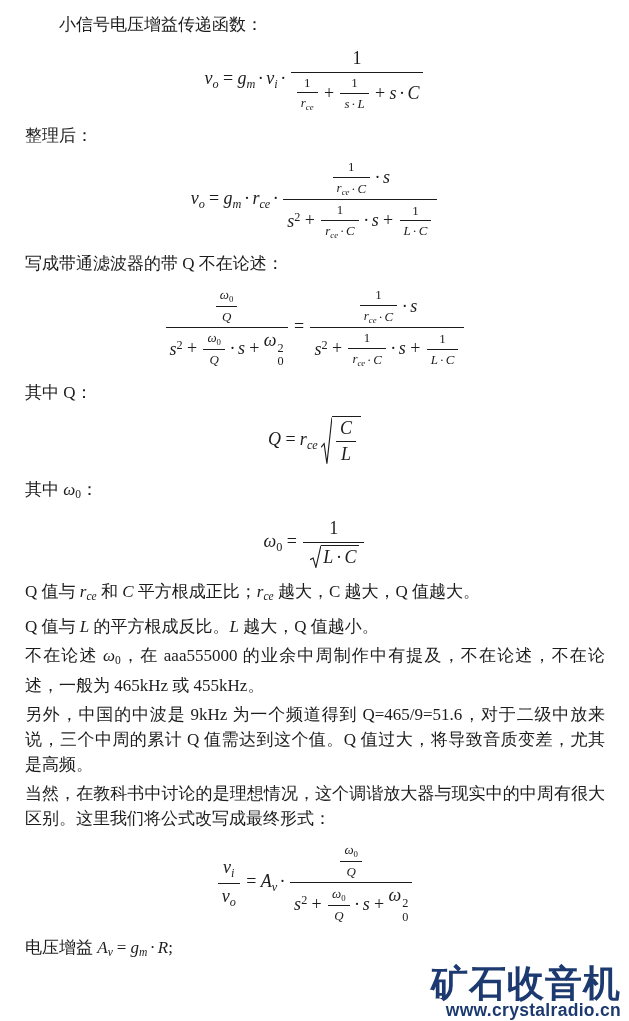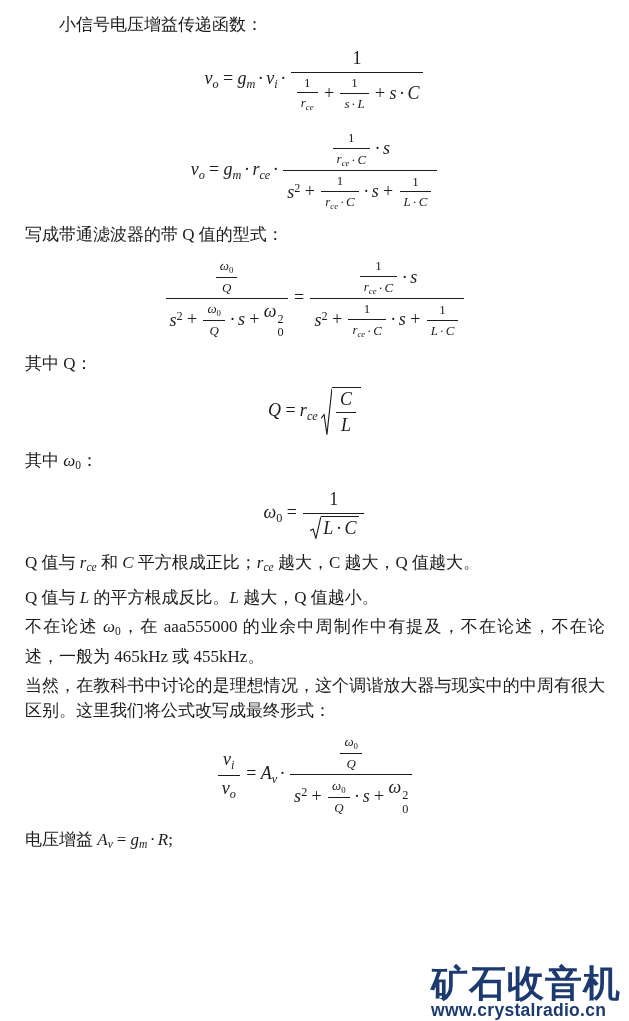--- a/index.html
+++ b/index.html
@@ -42,21 +42,21 @@
   .mfrac .den{display:flex;align-items:center;justify-content:center;
               border-top:1px solid currentColor;padding:2px 4px 0;}
   .mfrac .mfrac{font-size:0.72em;}
 
   
   .msqrt{display:inline-flex;position:relative;padding-left:0.62em;vertical-align:middle;margin:0 1px 0 3px;}
   .msqrt .rad{position:absolute;left:0;top:0;width:0.62em;height:100%;}
   .msqrt .sqbody{display:inline-flex;align-items:center;border-top:1px solid currentColor;padding:1px 3px 0 2px;}
 
   
-  .logo{position:absolute;right:8px;bottom:2px;text-align:left;line-height:1;}
+  .logo{position:absolute;right:8px;bottom:2px;text-align:right;line-height:1;}
   .logo-title{font-family:"Liberation Sans","DejaVu Sans",sans-serif;font-weight:bold;
               font-size:37px;letter-spacing:1px;}
   .logo-url{font-family:"Liberation Sans","DejaVu Sans",sans-serif;font-weight:bold;
             font-size:17.5px;letter-spacing:0.3px;}
 </style>
 </head>
 <body>
 
 <div class="page" style="background: rgb(255, 255, 255); color: rgb(28, 28, 28);">
   <div id="doc">
@@ -84,20 +84,21 @@
                   <span class="mc">·</span>
                   <span class="mi">L</span>
                 </span>
               </span>
               <span class="mo">+</span>
               <span class="mi">s</span>
               <span class="mc">·</span>
               <span class="mi">C</span>
             </span>
           </span></span></div>
+      <div class="para"><span class="txt">整理后：</span></div>
       <div class="eqline"><span class="dmath"><span class="grp"><span class="mi">v</span><span class="msub"><span class="mi">o</span></span></span><span class="mo">=</span><span class="grp"><span class="mi">g</span><span class="msub"><span class="mi">m</span></span></span><span class="mc">·</span><span class="grp"><span class="mi">r</span><span class="msub"><span class="mi">ce</span></span></span><span class="mc">·</span><span class="mfrac">
             <span class="num">
               <span class="mfrac">
                 <span class="num">
                   <span class="mn">1</span>
                 </span>
                 <span class="den">
                   <span class="grp"><span class="mi">r</span><span class="msub"><span class="mi">ce</span></span></span>
                   <span class="mc">·</span>
                   <span class="mi">C</span>
@@ -127,21 +128,21 @@
                   <span class="mn">1</span>
                 </span>
                 <span class="den">
                   <span class="mi">L</span>
                   <span class="mc">·</span>
                   <span class="mi">C</span>
                 </span>
               </span>
             </span>
           </span></span></div>
-      <div class="para"><span class="txt">写成带通滤波器的带 Q 值的型式：</span></div>
+      <div class="para"><span class="txt">写成带通滤波器的带 Q 不在论述：</span></div>
       <div class="eqline"><span class="dmath"><span class="mfrac">
             <span class="num">
               <span class="mfrac">
                 <span class="num">
                   <span class="grp"><span class="mi">ω</span><span class="msub"><span class="mn">0</span></span></span>
                 </span>
                 <span class="den">
                   <span class="mi">Q</span>
                 </span>
               </span>
@@ -238,20 +239,21 @@
                   <span class="mi">L</span>
                   <span class="mc">·</span>
                   <span class="mi">C</span>
                 </span>
               </span>
             </span>
           </span></span></div>
       <div class="para"><span class="txt">Q 值与 </span><span class="imath"><span class="grp"><span class="mi">r</span><span class="msub"><span class="mi">ce</span></span></span></span><span class="txt"> 和 </span><span class="imath"><span class="mi">C</span></span><span class="txt"> 平方根成正比；</span><span class="imath"><span class="grp"><span class="mi">r</span><span class="msub"><span class="mi">ce</span></span></span></span><span class="txt"> 越大，C 越大，Q 值越大。</span></div>
       <div class="para"><span class="txt">Q 值与 </span><span class="imath"><span class="mi">L</span></span><span class="txt"> 的平方根成反比。</span><span class="imath"><span class="mi">L</span></span><span class="txt"> 越大，Q 值越小。</span></div>
       <div class="para"><span class="txt">不在论述 </span><span class="imath"><span class="grp"><span class="mi">ω</span><span class="msub"><span class="mn">0</span></span></span></span><span class="txt">，在 aaa555000 的业余中周制作中有提及，不在论述，不在论述，一般为 465kHz 或 455kHz。</span></div>
+      <div class="para"><span class="txt">另外，中国的中波是 9kHz 为一个频道得到 Q=465/9=51.6，对于二级中放来说，三个中周的累计 Q 值需达到这个值。Q 值过大，将导致音质变差，尤其是高频。</span></div>
       <div class="para"><span class="txt">当然，在教科书中讨论的是理想情况，这个调谐放大器与现实中的中周有很大区别。这里我们将公式改写成最终形式：</span></div>
       <div class="eqline"><span class="dmath"><span class="mfrac">
             <span class="num">
               <span class="grp"><span class="mi">v</span><span class="msub"><span class="mi">i</span></span></span>
             </span>
             <span class="den">
               <span class="grp"><span class="mi">v</span><span class="msub"><span class="mi">o</span></span></span>
             </span>
           </span><span class="mo">=</span><span class="grp"><span class="mi">A</span><span class="msub"><span class="mi">v</span></span></span><span class="mc">·</span><span class="mfrac">
             <span class="num">

